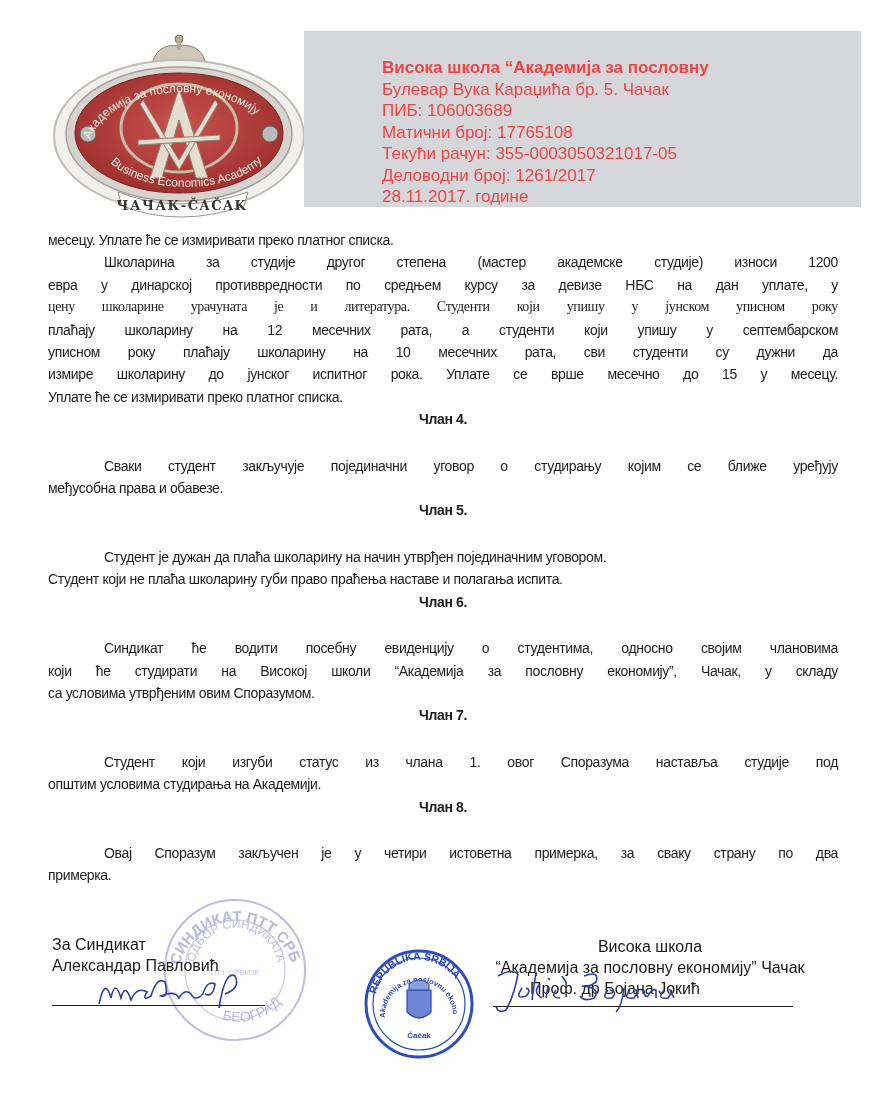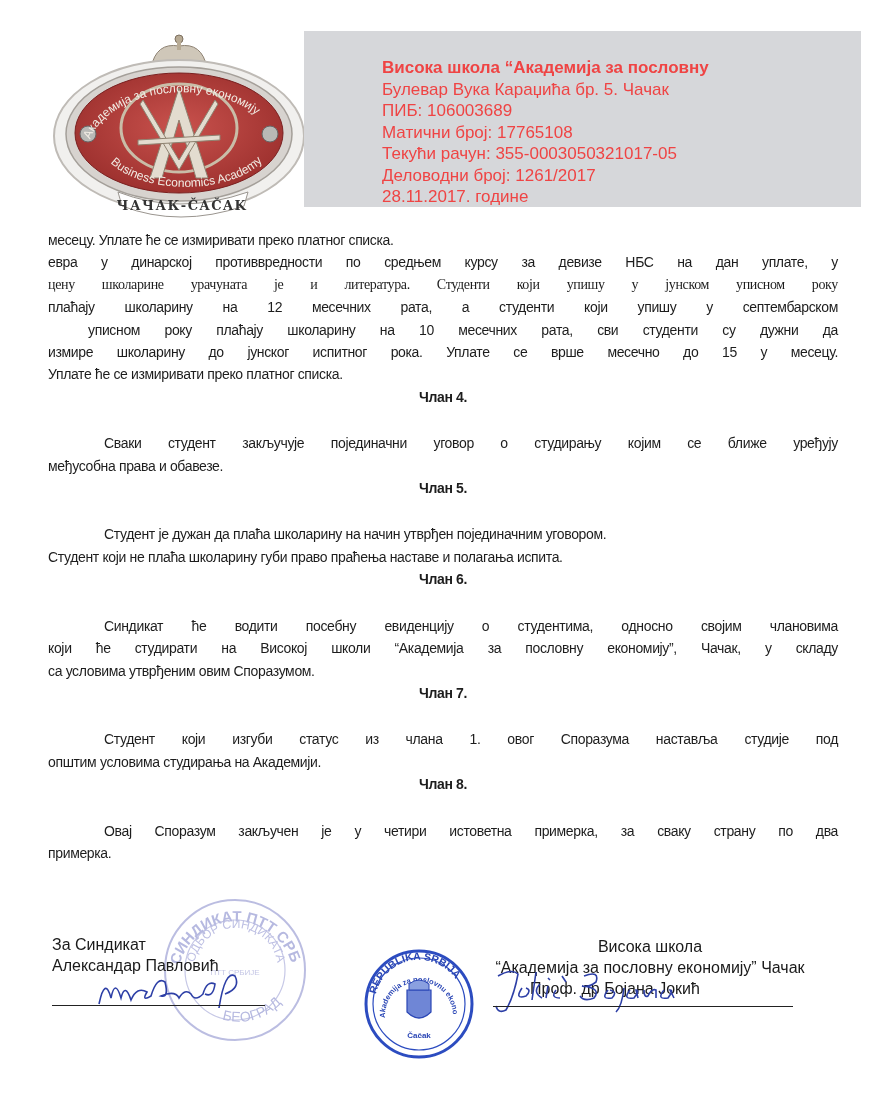--- a/index.html
+++ b/index.html
@@ -72,24 +72,25 @@
   <div>ПИБ: 106003689</div>
   <div>Матични број: 17765108</div>
   <div>Текући рачун: 355-0003050321017-05</div>
   <div>Деловодни број: 1261/2017</div>
   <div>28.11.2017. године</div>
 </div>
 
 <div class="body" style="top:229px;">
   <p>месецу. Уплате ће се измиривати преко платног списка.</p>
   <div>
+    <p class="indent" style="text-align-last: justify;">Школарина за студије другог степена (мастер академске студије) износи 1200</p>
     <p style="text-align-last: justify;">евра у динарској противвредности по средњем курсу за девизе НБС на дан уплате, у</p>
     <p style="text-align-last: justify; font-family: Liberation Serif, serif;">цену школарине урачуната је и литература.  Студенти који упишу у јунском уписном року</p>
     <p style="text-align-last: justify;">плаћају школарину на 12 месечних рата, а студенти који упишу у септембарском</p>
-    <p style="text-align-last: justify; margin-left: 40px;">уписном року плаћају школарину на 10 месечних рата,  сви студенти су дужни да</p>
+    <p style="text-align-last: justify;">уписном року плаћају школарину на 10 месечних рата,  сви студенти су дужни да</p>
     <p style="text-align-last: justify;">измире школарину до јунског испитног рока. Уплате се врше месечно до 15 у месецу.</p>
     <p>Уплате ће се измиривати преко платног списка.</p>
   </div>
   <p class="clan">Члан 4.</p>
   <div style="height:24px"></div>
   <p class="indent" style="text-align-last: justify;">Сваки студент закључује појединачни уговор о студирању којим се ближе уређују</p>
   <p>међусобна права и обавезе.</p>
   <p class="clan">Члан 5.</p>
   <div style="height:24px"></div>
   <p class="indent">Студент је дужан да плаћа школарину на начин утврђен појединачним уговором.</p>

